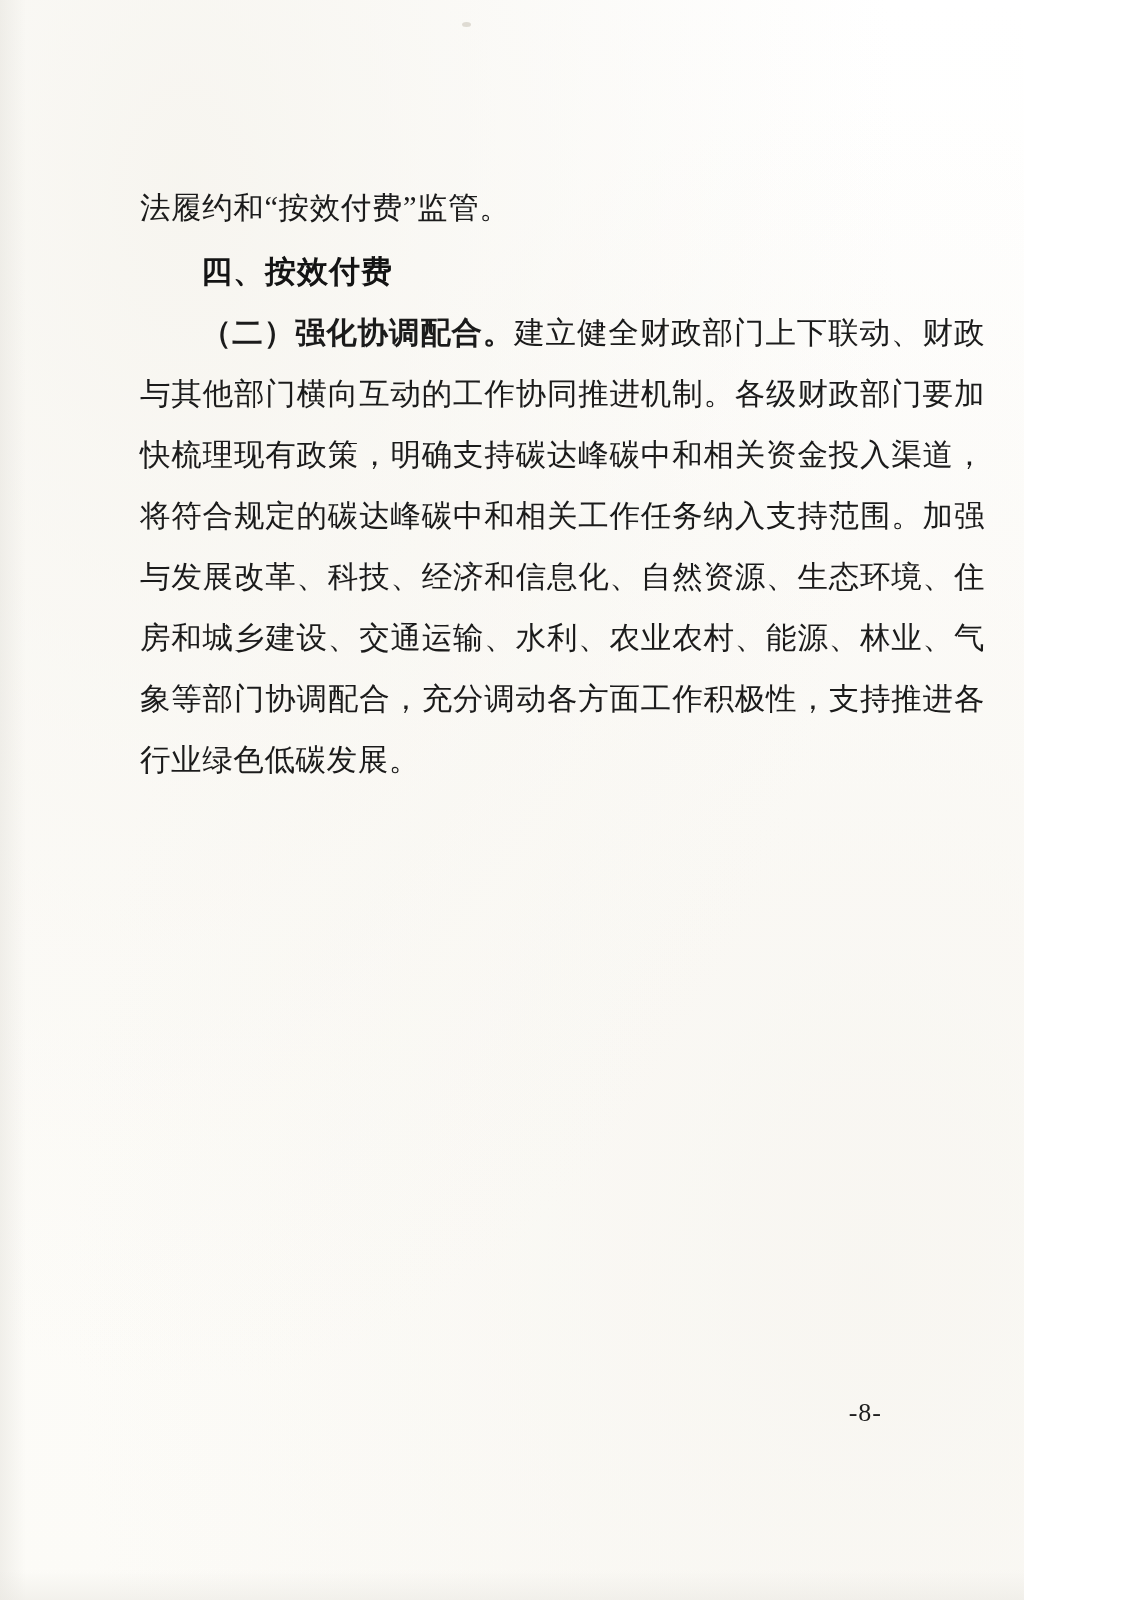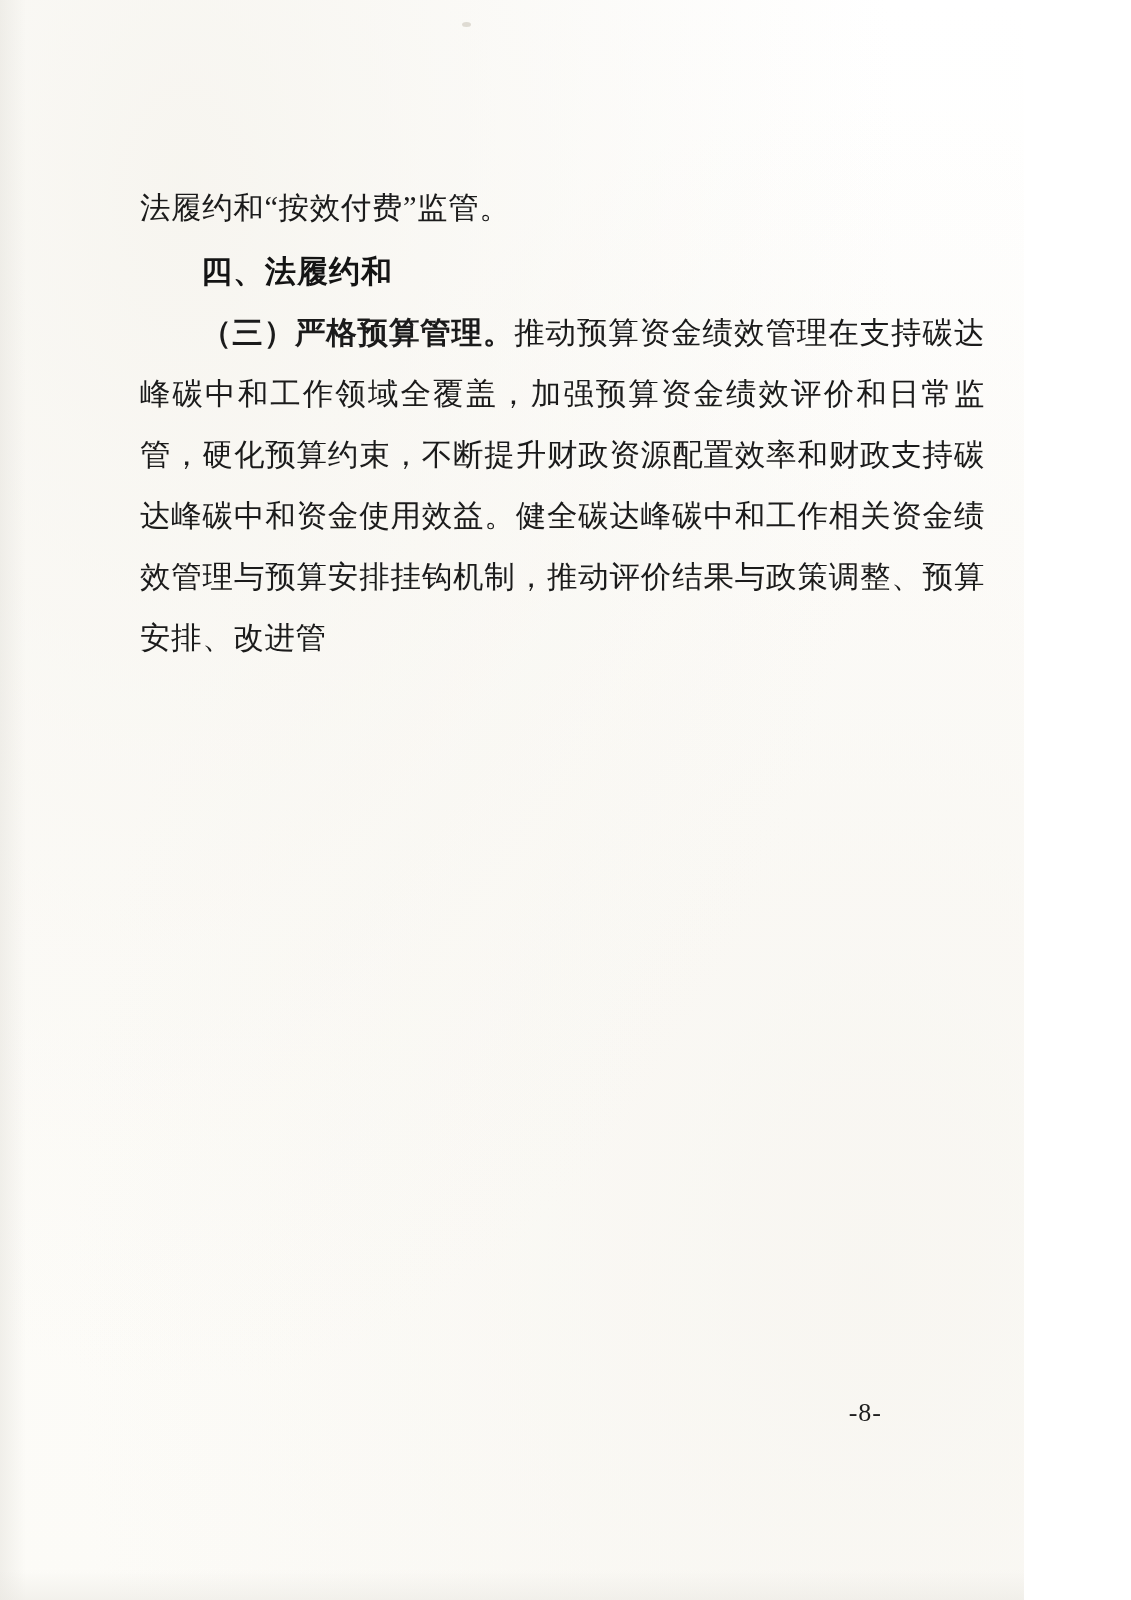--- a/index.html
+++ b/index.html
@@ -105,22 +105,22 @@
 <div class="page">
   <div class="paper-texture"></div>
   <div class="edge-shadow-left"></div>
   <div class="edge-shadow-bottom"></div>
   <div class="top-speck"></div>
 
   <div class="doc-body">
 
     <p class="para">法履约和“按效付费”监管。</p>
 
-    <p class="heading">四、法履约和</p>
+    <p class="heading">四、按效付费</p>
 
 
+    <p class="para indent"><span class="sub-strong">（二）强化协调配合。</span><span>建立健全财政部门上下联动、财政与其他部门横向互动的工作协同推进机制。各级财政部门要加快梳理现有政策，明确支持碳达峰碳中和相关资金投入渠道，将符合规定的碳达峰碳中和相关工作任务纳入支持范围。加强与发展改革、科技、经济和信息化、自然资源、生态环境、住房和城乡建设、交通运输、水利、农业农村、能源、林业、气象等部门协调配合，充分调动各方面工作积极性，支持推进各行业绿色低碳发展。</span></p>
 
-    <p class="para indent"><span class="sub-strong">（三）严格预算管理。</span><span>推动预算资金绩效管理在支持碳达峰碳中和工作领域全覆盖，加强预算资金绩效评价和日常监管，硬化预算约束，不断提升财政资源配置效率和财政支持碳达峰碳中和资金使用效益。健全碳达峰碳中和工作相关资金绩效管理与预算安排挂钩机制，推动评价结果与政策调整、预算安排、改进管</span></p>
 
   </div>
 
   <div class="page-number">-8-</div>
 </div>
 
 </body></html>

